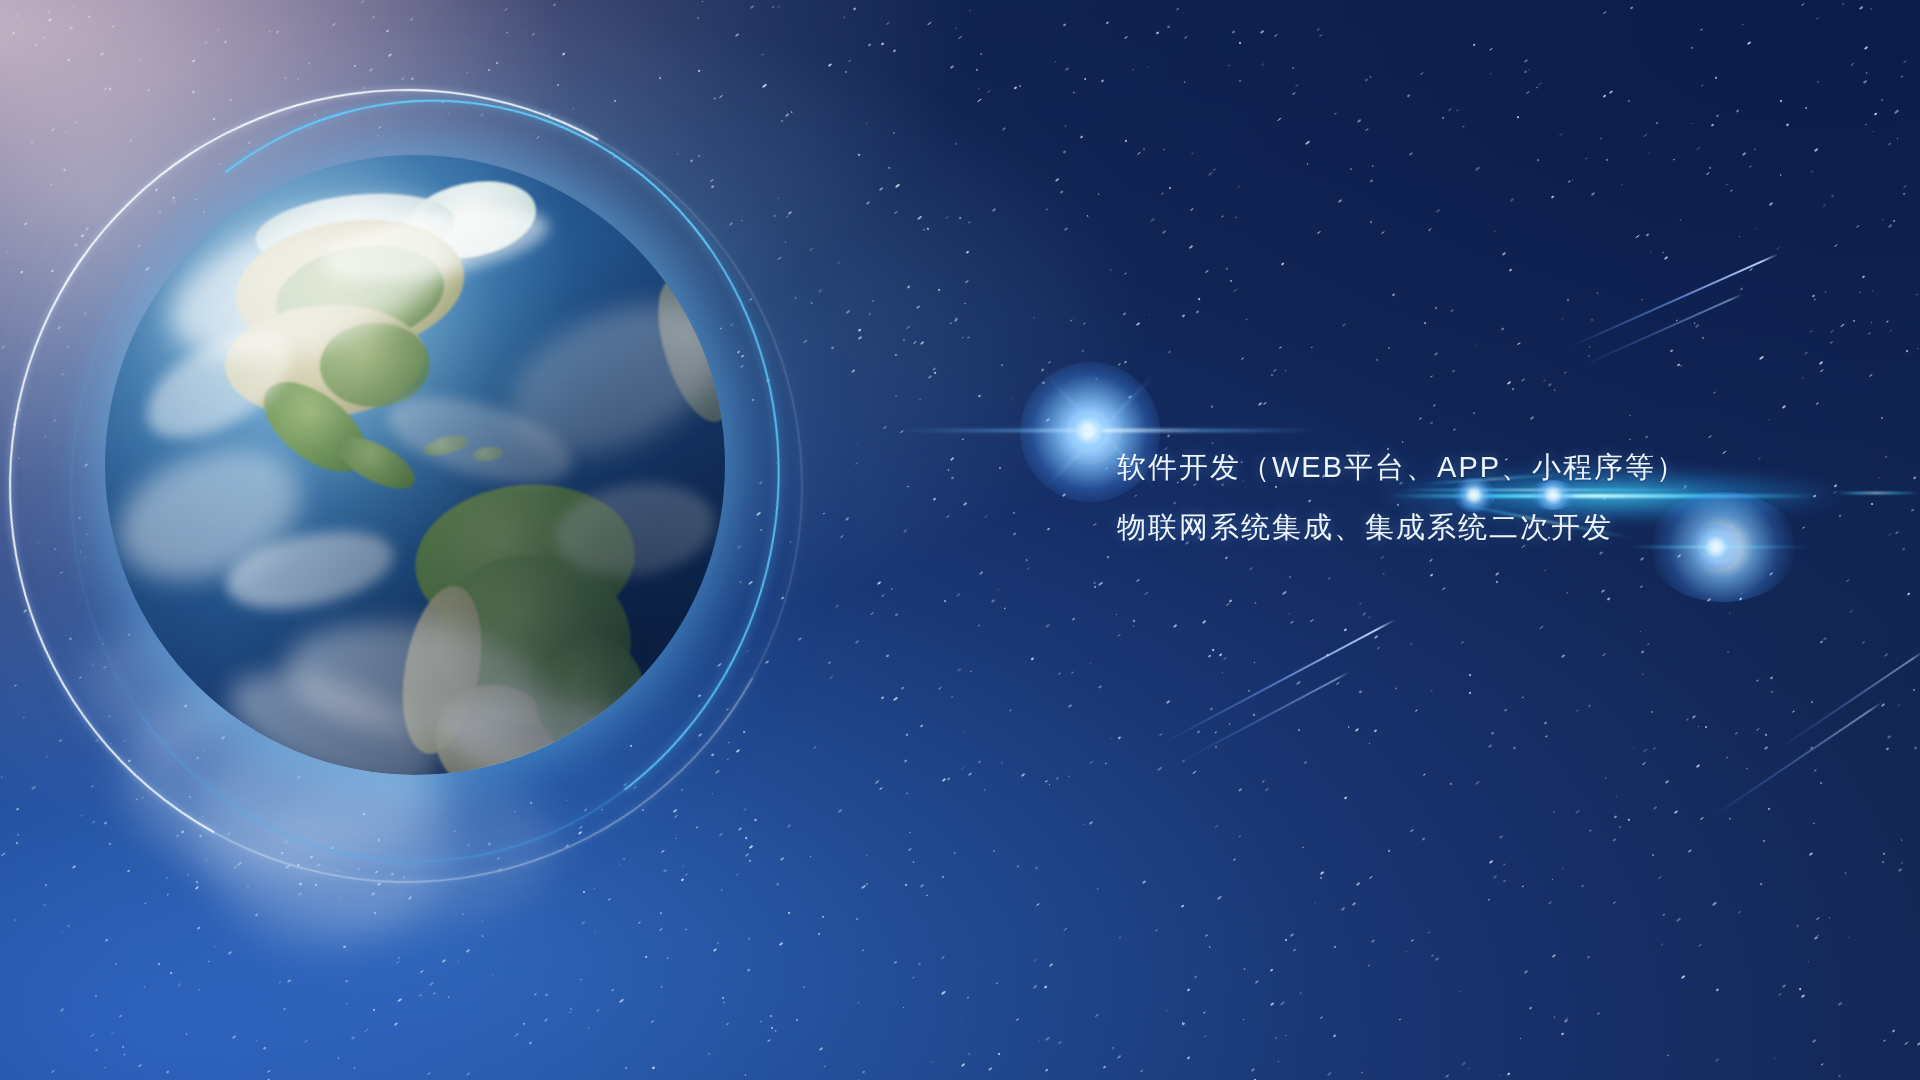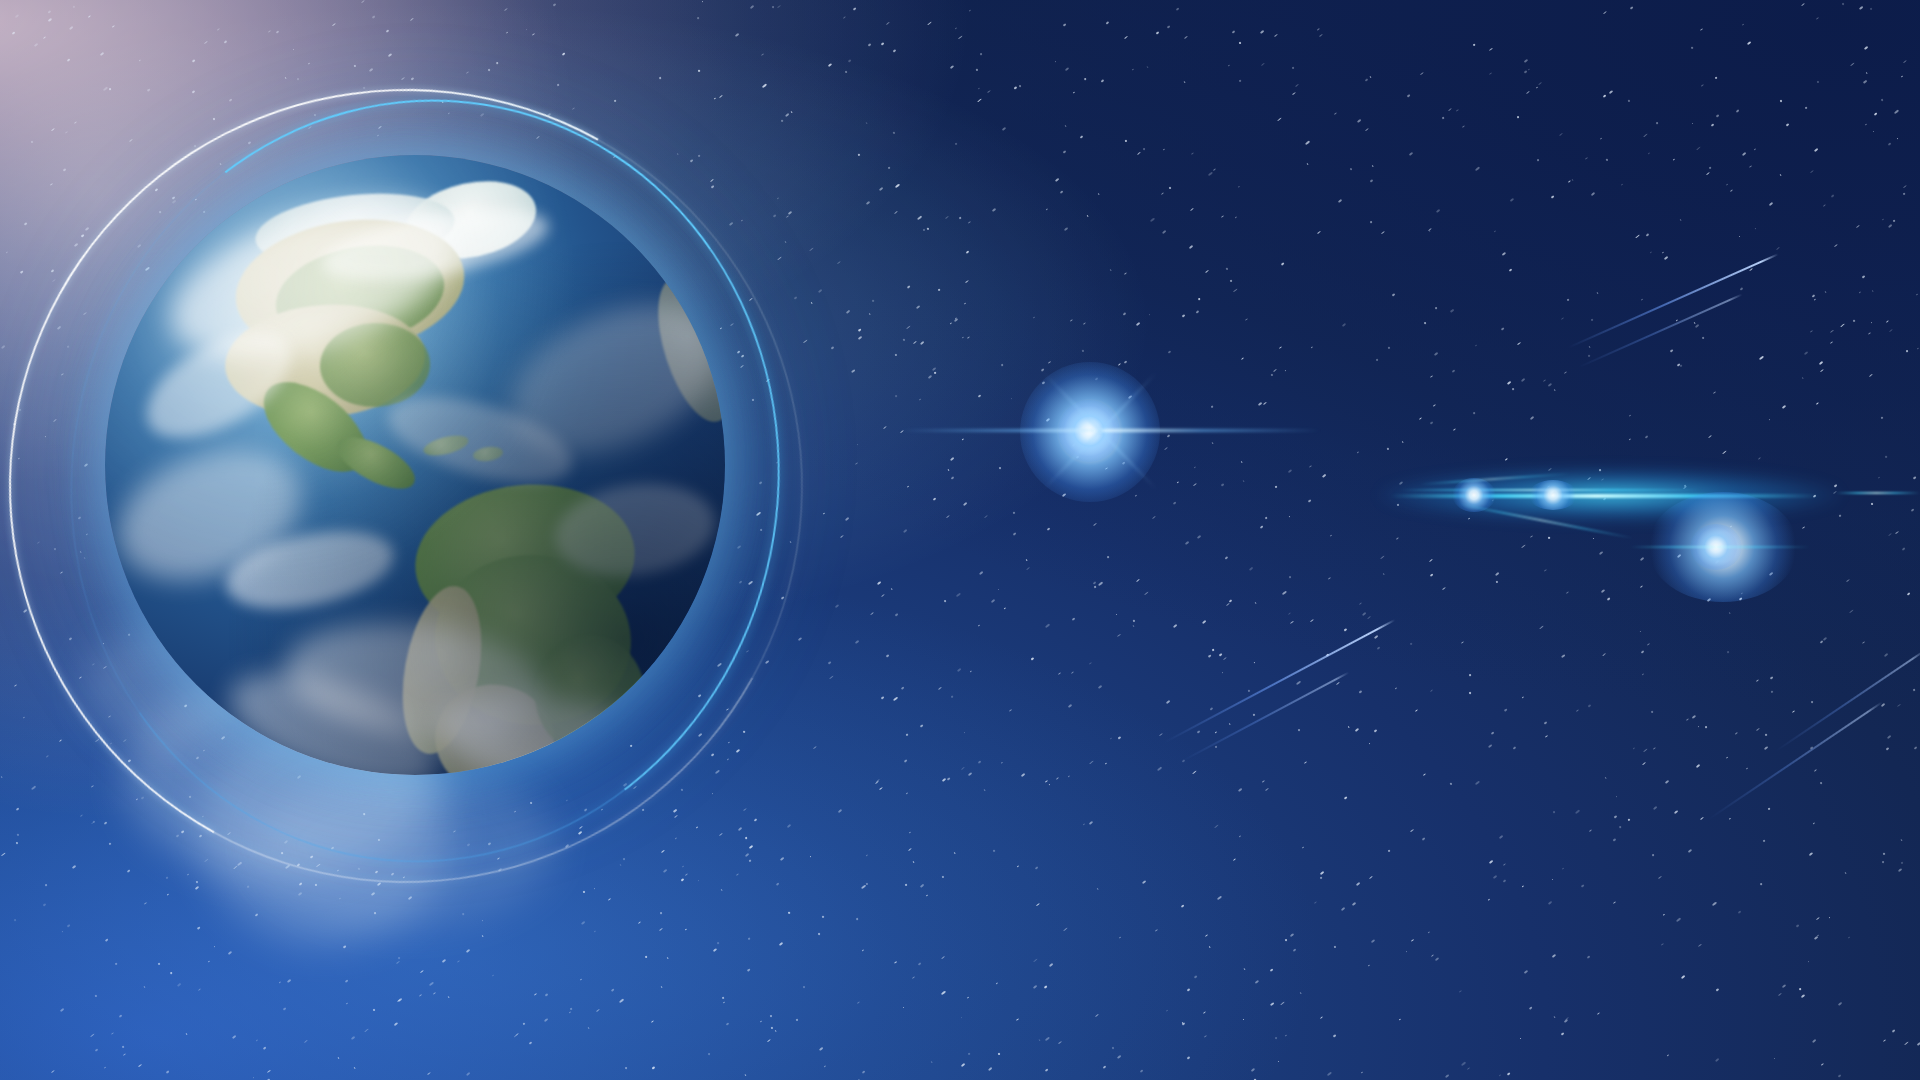--- a/index.html
+++ b/index.html
@@ -1552,15 +1552,17 @@
   <div class="streak" style="left:1836px;top:492px;width:84px;height:2px;opacity:.75;"></div>
 
   <div class="comet" style="left:1558px;top:300px;width:230px;transform:rotate(-24deg);"></div>
   <div class="comet faint" style="left:1570px;top:330px;width:180px;transform:rotate(-24deg);"></div>
   <div class="comet" style="left:1150px;top:680px;width:260px;transform:rotate(-28deg);"></div>
   <div class="comet faint" style="left:1170px;top:716px;width:190px;transform:rotate(-28deg);"></div>
   <div class="comet faint" style="left:1690px;top:760px;width:210px;transform:rotate(-34deg);"></div>
   <div class="comet faint" style="left:1760px;top:700px;width:180px;transform:rotate(-34deg);"></div>
 
   <div id="copy">
+    <p class="sub" id="sub1">软件开发（WEB平台、APP、小程序等）</p>
+    <p class="sub" id="sub2">物联网系统集成、集成系统二次开发</p>
   </div>
 
 </div>
 
 </body></html>

